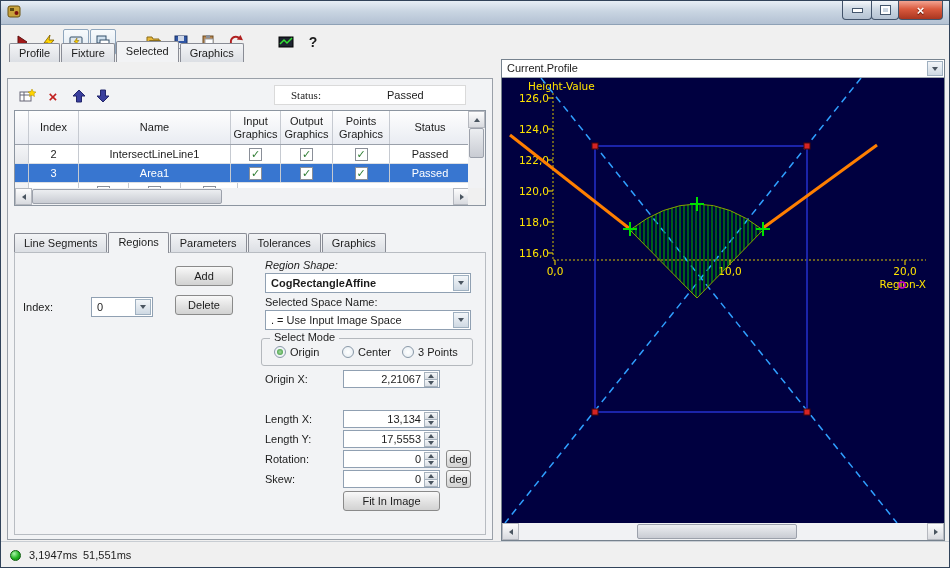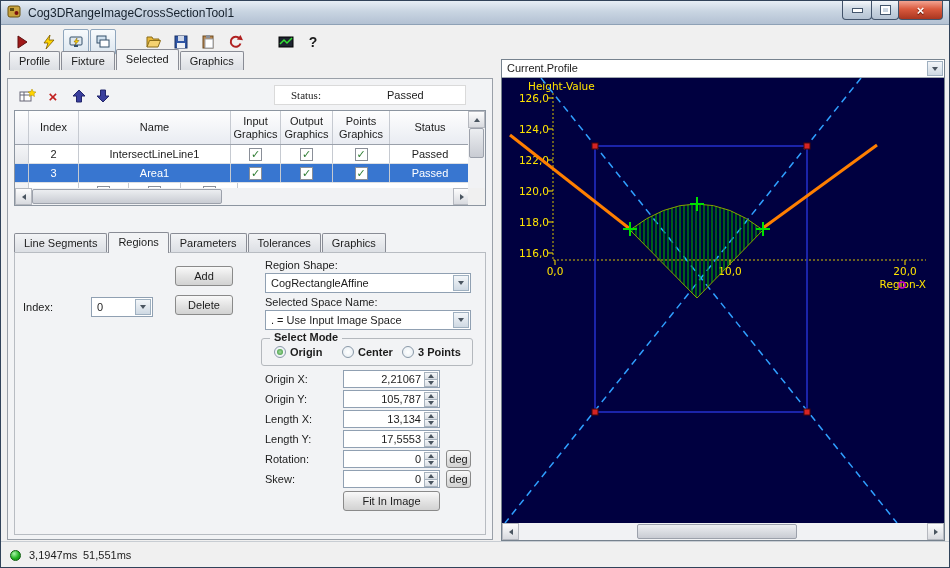--- a/index.html
+++ b/index.html
@@ -22,21 +22,21 @@
   .glyph-close{color:#fff;font-weight:bold;font-size:13px;line-height:1;text-shadow:0 1px 1px #5a1505;}
 
   
   #toolbar{position:absolute;left:2px;top:25px;width:944px;height:32px;display:flex;align-items:center;padding-left:6px;}
   .tbtn{width:26px;height:26px;display:flex;align-items:center;justify-content:center;margin-right:1px;}
   .tbtn.toggle{border:1px solid #8fa6bd;border-radius:2px;background:linear-gradient(#f7fafc,#dce6ef);}
   .tbtn.gap{margin-left:24px;}
   .help-q{font-weight:bold;font-size:14px;color:#1a1a1a;}
 
   
-  #main-tabs{position:absolute;left:8px;top:48px;height:21px;display:flex;align-items:flex-end;z-index:5;}
+  #main-tabs{position:absolute;left:8px;top:40px;height:21px;display:flex;align-items:flex-end;z-index:5;}
   .tab{height:19px;padding:3px 9px 0;border:1px solid #898c95;border-bottom:none;border-radius:2px 2px 0 0;
     background:linear-gradient(#f3f4f6,#dcdfe4);margin-right:1px;white-space:nowrap;cursor:default;}
   .tab.active{height:21px;background:#f2f3f5;position:relative;z-index:6;}
 
   
   #opPage{position:absolute;left:6px;top:77px;width:486px;height:462px;border:1px solid #9aa0a8;background:#f2f3f5;}
   .sbtn{position:absolute;top:6px;width:22px;height:22px;display:flex;align-items:center;justify-content:center;}
   #status-strip{position:absolute;left:266px;top:6px;width:192px;height:20px;background:#fff;border:1px solid #dadada;}
   #status-strip .lbl{position:absolute;left:16px;top:3px;font-family:Liberation Serif, serif;}
   #status-strip .val{position:absolute;left:112px;top:3px;}
@@ -112,21 +112,20 @@
 <div id="win">
 
   <div id="titlebar">
     <span>
       <svg width="15" height="15">
           <rect x="1" y="2" width="12" height="11" rx="2" fill="#c8a23c" stroke="#6b5210"></rect>
           <rect x="3" y="4" width="4" height="3" fill="#5a4a10"></rect>
           <circle cx="9.5" cy="9" r="2" fill="#7a0f0f"></circle>
         </svg>
     </span>
-    <span class="title">Cog3DRangeImageCrossSectionTool1</span>
     <div class="caption-btns">
       <div class="cap-btn minb">
           <span class="glyph-min"></span>
         </div>
       <div class="cap-btn maxb">
           <span class="glyph-max"></span>
         </div>
       <div class="cap-btn closeb">
           <span class="glyph-close">×</span>
         </div>
@@ -312,23 +311,23 @@
 
     <div id="sub-tabs">
       <div class="tab">Line Segments</div>
       <div class="tab active">Regions</div>
       <div class="tab">Parameters</div>
       <div class="tab">Tolerances</div>
       <div class="tab">Graphics</div>
     </div>
 
     <div id="regPage">
-      <span class="slabel" style="left:250px;top:6px;">Region Shape:</span>
+      <span class="slabel" style="left:250px;top:6px;font-style:italic;">Region Shape:</span>
       <div class="btn" style="left:160px;top:13px;width:58px;height:20px;">Add</div>
-      <div class="combo" style="left:250px;top:20px;width:206px;height:20px;">
+      <div class="combo" style="left:250px;top:20px;width:206px;height:20px;font-weight:bold;">
         <span class="ctext">CogRectangleAffine</span>
         <span class="dd-btn">
             <span class="tri down"></span>
           </span>
       </div>
 
       <span class="slabel" style="left:8px;top:48px;">Index:</span>
       <div class="combo" style="left:76px;top:44px;width:62px;height:20px;">
         <span class="ctext">0</span>
         <span class="dd-btn">
@@ -338,54 +337,40 @@
       <div class="btn" style="left:160px;top:42px;width:58px;height:20px;">Delete</div>
 
       <span class="slabel" style="left:250px;top:43px;">Selected Space Name:</span>
       <div class="combo" style="left:250px;top:57px;width:206px;height:20px;">
         <span class="ctext">. = Use Input Image Space</span>
         <span class="dd-btn">
             <span class="tri down"></span>
           </span>
       </div>
 
-      <div class="groupbox" style="left:246px;top:85px;width:212px;height:28px;font-weight:bold;">
+      <div class="groupbox" style="left:246px;top:85px;width:212px;height:28px;">
         <span class="legend">Select Mode</span>
         <span class="radio-item" style="left:12px;">
           <span class="radio checked"></span>
           <span>Origin</span>
         </span>
         <span class="radio-item" style="left:80px;">
           <span class="radio"></span>
           <span>Center</span>
         </span>
         <span class="radio-item" style="left:140px;">
           <span class="radio"></span>
           <span>3 Points</span>
         </span>
       </div>
 
       <div class="numrow" style="top:117px;">
         <span class="nlabel">Origin X:</span>
         <div class="numfield">
           <span class="nval">2,21067</span>
-          <span class="spin">
-              <div>
-                <span class="tri up"></span>
-              </div>
-              <div>
-                <span class="tri down"></span>
-              </div>
-            </span>
-        </div>
-      </div>
-      <div class="numrow" style="top:137px;">
-        <span class="nlabel">Origin Y:</span>
-        <div class="numfield">
-          <span class="nval">105,787</span>
           <span class="spin">
               <div>
                 <span class="tri up"></span>
               </div>
               <div>
                 <span class="tri down"></span>
               </div>
             </span>
         </div>
       </div>

